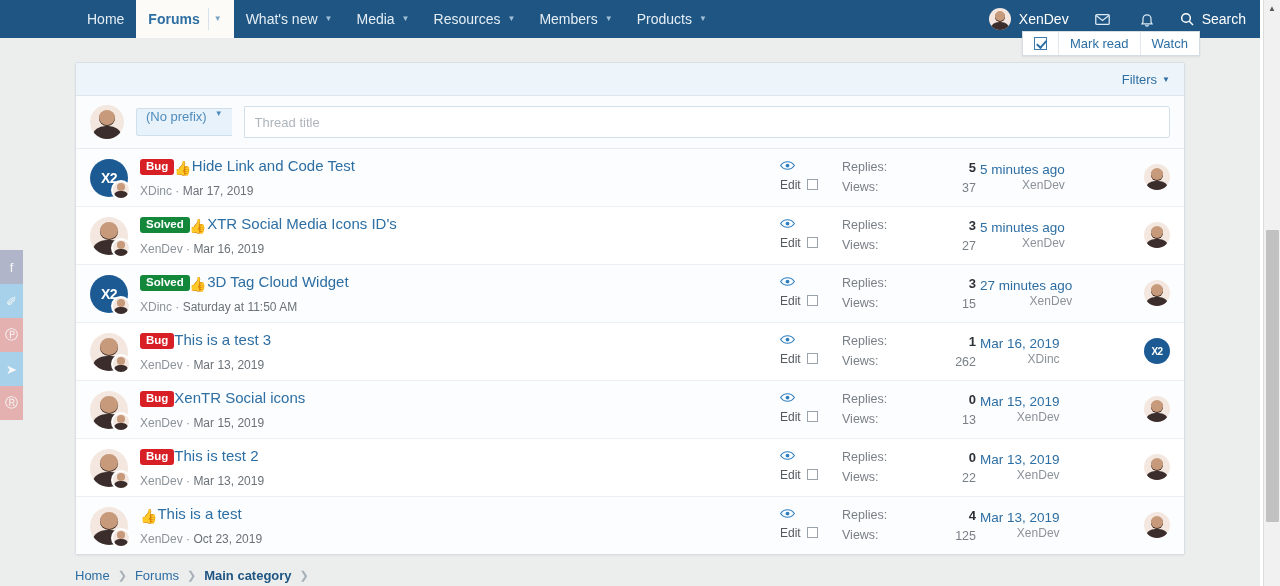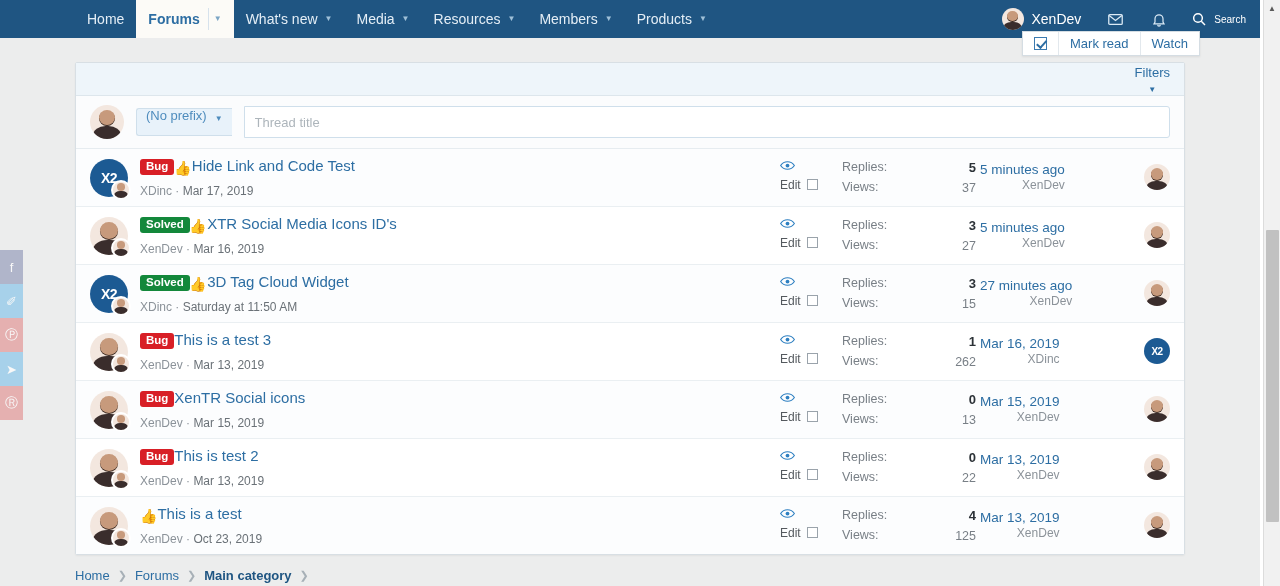--- a/index.html
+++ b/index.html
@@ -68,21 +68,21 @@
     cursor: pointer;
   }
   .nav-icon-btn {
     display: flex; align-items: center; justify-content: center;
     width: 44px;
     color: #dcebf6;
     cursor: pointer;
   }
   .nav-search {
     display: flex; align-items: center; gap: 7px;
-    padding: 0 14px 0 10px; color: #ffffff; font-size: 10px;
+    padding: 0 14px 0 10px; color: #ffffff; font-size: 14px;
     cursor: pointer;
   }
 
   
   .avatar {
     border-radius: 50%;
     background: #f3e7df;
     position: relative;
     overflow: hidden;
     flex: none;
@@ -196,36 +196,36 @@
   }
   .block-header {
     height: 33px;
     background: #eef5fa;
     border-bottom: 1px solid #dde6ec;
     display: flex; align-items: center; justify-content: flex-end;
     padding-right: 14px;
   }
   .filters-link {
     color: #2d6ea3; font-size: 13px; cursor: pointer;
-    display: inline-flex; align-items: center; gap: 5px; flex-direction: column;
+    display: inline-flex; align-items: center; gap: 5px;
   }
   .filters-link .caret { font-size: 8px; }
 
   
   .quick-row {
     display: flex; align-items: center;
     gap: 12px;
     padding: 9px 14px;
     background: #fbfcfd;
     border-bottom: 1px solid #e6ecf0;
   }
   .prefix-select {
-    display: flex; align-items: flex-end; gap: 8px;
+    display: flex; align-items: flex-start; gap: 8px;
     height: 28px;
-    padding: 12px 9px;
+    padding: 0 9px;
     background: #e8f2fa;
     border: 1px solid #cfdfeb;
     border-right: none;
     border-radius: 3px 0 0 3px;
     color: #4e8cbd;
     font-size: 13px;
     cursor: pointer;
     white-space: nowrap;
   }
   .prefix-select .caret { font-size: 8px; color: #4e8cbd; }

